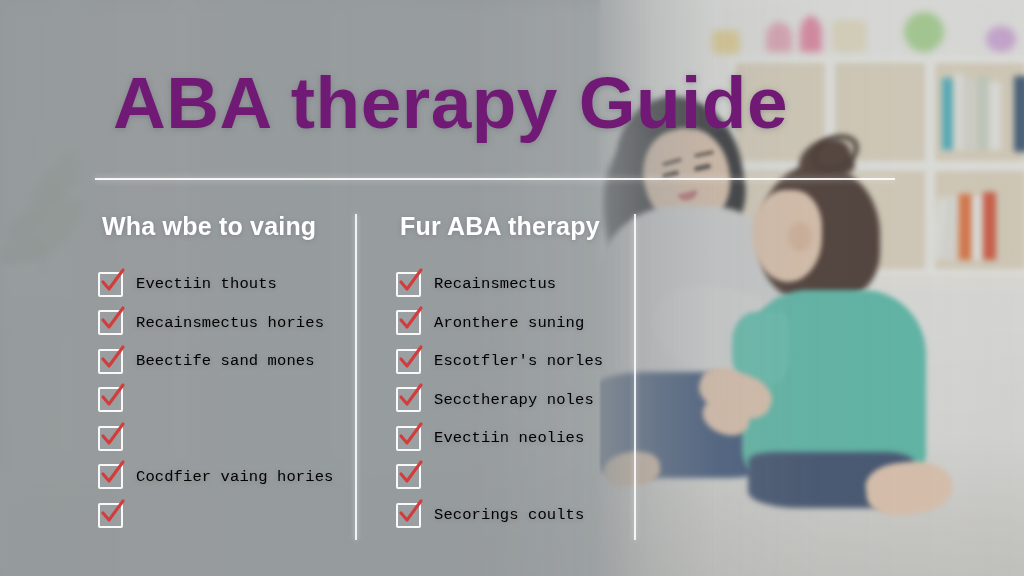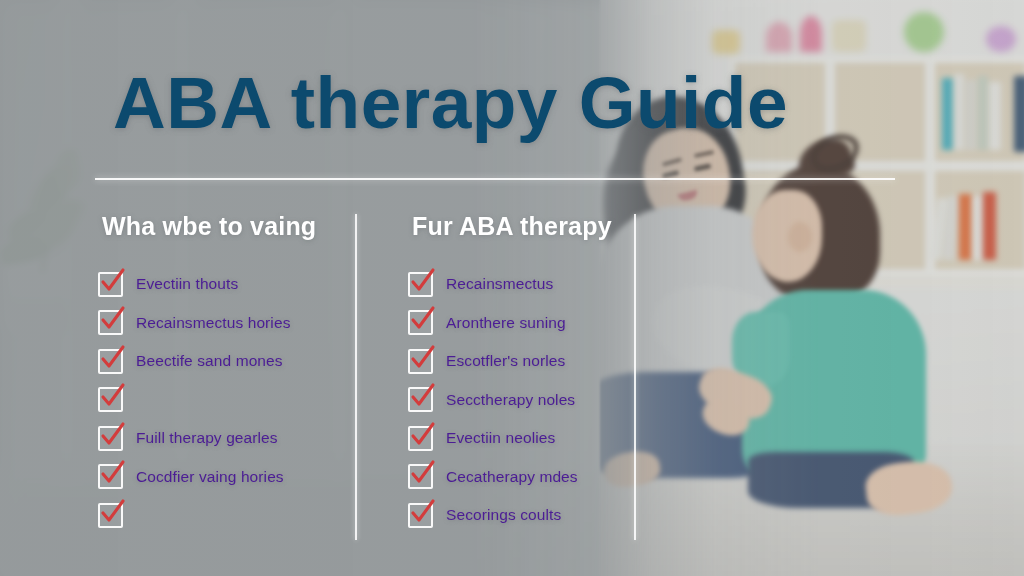--- a/index.html
+++ b/index.html
@@ -121,60 +121,61 @@
       rgba(180,182,183,.06) 80%,
       rgba(190,191,192,.02) 100%);}
   .haze2{position:absolute;inset:0;background:rgba(138,142,145,.28);}
 
   
   .content{position:absolute;inset:0;}
 
   .title{
     position:absolute;left:113px;top:66px;
     font-size:73px;line-height:1;font-weight:700;letter-spacing:.5px;
-    color:#0c4a6e;white-space:nowrap;
+    color:#701a75;white-space:nowrap;
     text-shadow:0 1px 6px rgba(90,95,100,.42);
   }
   .hrule{
     position:absolute;left:95px;top:178px;width:800px;height:2px;
     background:rgba(255,255,255,.92);
     box-shadow:0 0 6px rgba(255,255,255,.5);
   }
 
   .vrule{
     position:absolute;top:214px;width:2px;height:326px;
     background:rgba(255,255,255,.88);
     box-shadow:0 0 5px rgba(255,255,255,.45);
   }
   .vrule.v1{left:355px;}
   .vrule.v2{left:634px;}
 
   .col{position:absolute;top:212px;}
   .col.left{left:98px;width:248px;}
-  .col.right{left:408px;width:222px;}
+  .col.right{left:396px;width:222px;}
 
   .col-head{
     font-size:25px;font-weight:700;color:#ffffff;white-space:nowrap;
     letter-spacing:.2px;margin:0 0 24px 4px;
     text-shadow:0 1px 5px rgba(90,95,100,.40);
   }
 
   .items{list-style:none;margin:0;padding:0;}
   .item{display:flex;align-items:center;gap:13px;height:38.5px;}
 
   .checkbox{
     position:relative;flex:0 0 auto;width:21px;height:21px;
     border:2px solid rgba(255,255,255,.95);border-radius:2px;
     background:rgba(255,255,255,.04);
   }
   .checkbox svg{position:absolute;left:-2px;top:-7px;width:29px;height:29px;overflow:visible;}
   .item-label{
-    font-size:15.5px;color:#4c1d95;white-space:nowrap;
+    font-size:15.5px;color:#000000;white-space:nowrap;
     letter-spacing:.1px;
     text-shadow:0 1px 4px rgba(95,100,104,.45);
+    font-family:Liberation Mono, monospace;
   }
 </style>
 </head>
 <body>
 
 <div id="stage">
 
   <div class="photo">
     <div class="wall"></div>
     <div class="wall-panel p1"></div>
@@ -303,21 +304,20 @@
                 <path d="M5 15 L11 22 L25 3" fill="none" stroke="#d33c3c" stroke-width="3.1" stroke-linecap="round" stroke-linejoin="round"></path>
               </svg>
           </span>
         </li>
         <li class="item">
           <span class="checkbox">
             <svg viewBox="0 0 29 29">
                 <path d="M5 15 L11 22 L25 3" fill="none" stroke="#d33c3c" stroke-width="3.1" stroke-linecap="round" stroke-linejoin="round"></path>
               </svg>
           </span>
-          <span class="item-label">Fuill therapy gearles</span>
         </li>
         <li class="item">
           <span class="checkbox">
             <svg viewBox="0 0 29 29">
                 <path d="M5 15 L11 22 L25 3" fill="none" stroke="#d33c3c" stroke-width="3.1" stroke-linecap="round" stroke-linejoin="round"></path>
               </svg>
           </span>
           <span class="item-label">Cocdfier vaing hories</span>
         </li>
         <li class="item">
@@ -372,21 +372,20 @@
               </svg>
           </span>
           <span class="item-label">Evectiin neolies</span>
         </li>
         <li class="item">
           <span class="checkbox">
             <svg viewBox="0 0 29 29">
                 <path d="M5 15 L11 22 L25 3" fill="none" stroke="#d33c3c" stroke-width="3.1" stroke-linecap="round" stroke-linejoin="round"></path>
               </svg>
           </span>
-          <span class="item-label">Cecatherapy mdes</span>
         </li>
         <li class="item">
           <span class="checkbox">
             <svg viewBox="0 0 29 29">
                 <path d="M5 15 L11 22 L25 3" fill="none" stroke="#d33c3c" stroke-width="3.1" stroke-linecap="round" stroke-linejoin="round"></path>
               </svg>
           </span>
           <span class="item-label">Secorings coults</span>
         </li>
       </ul>

